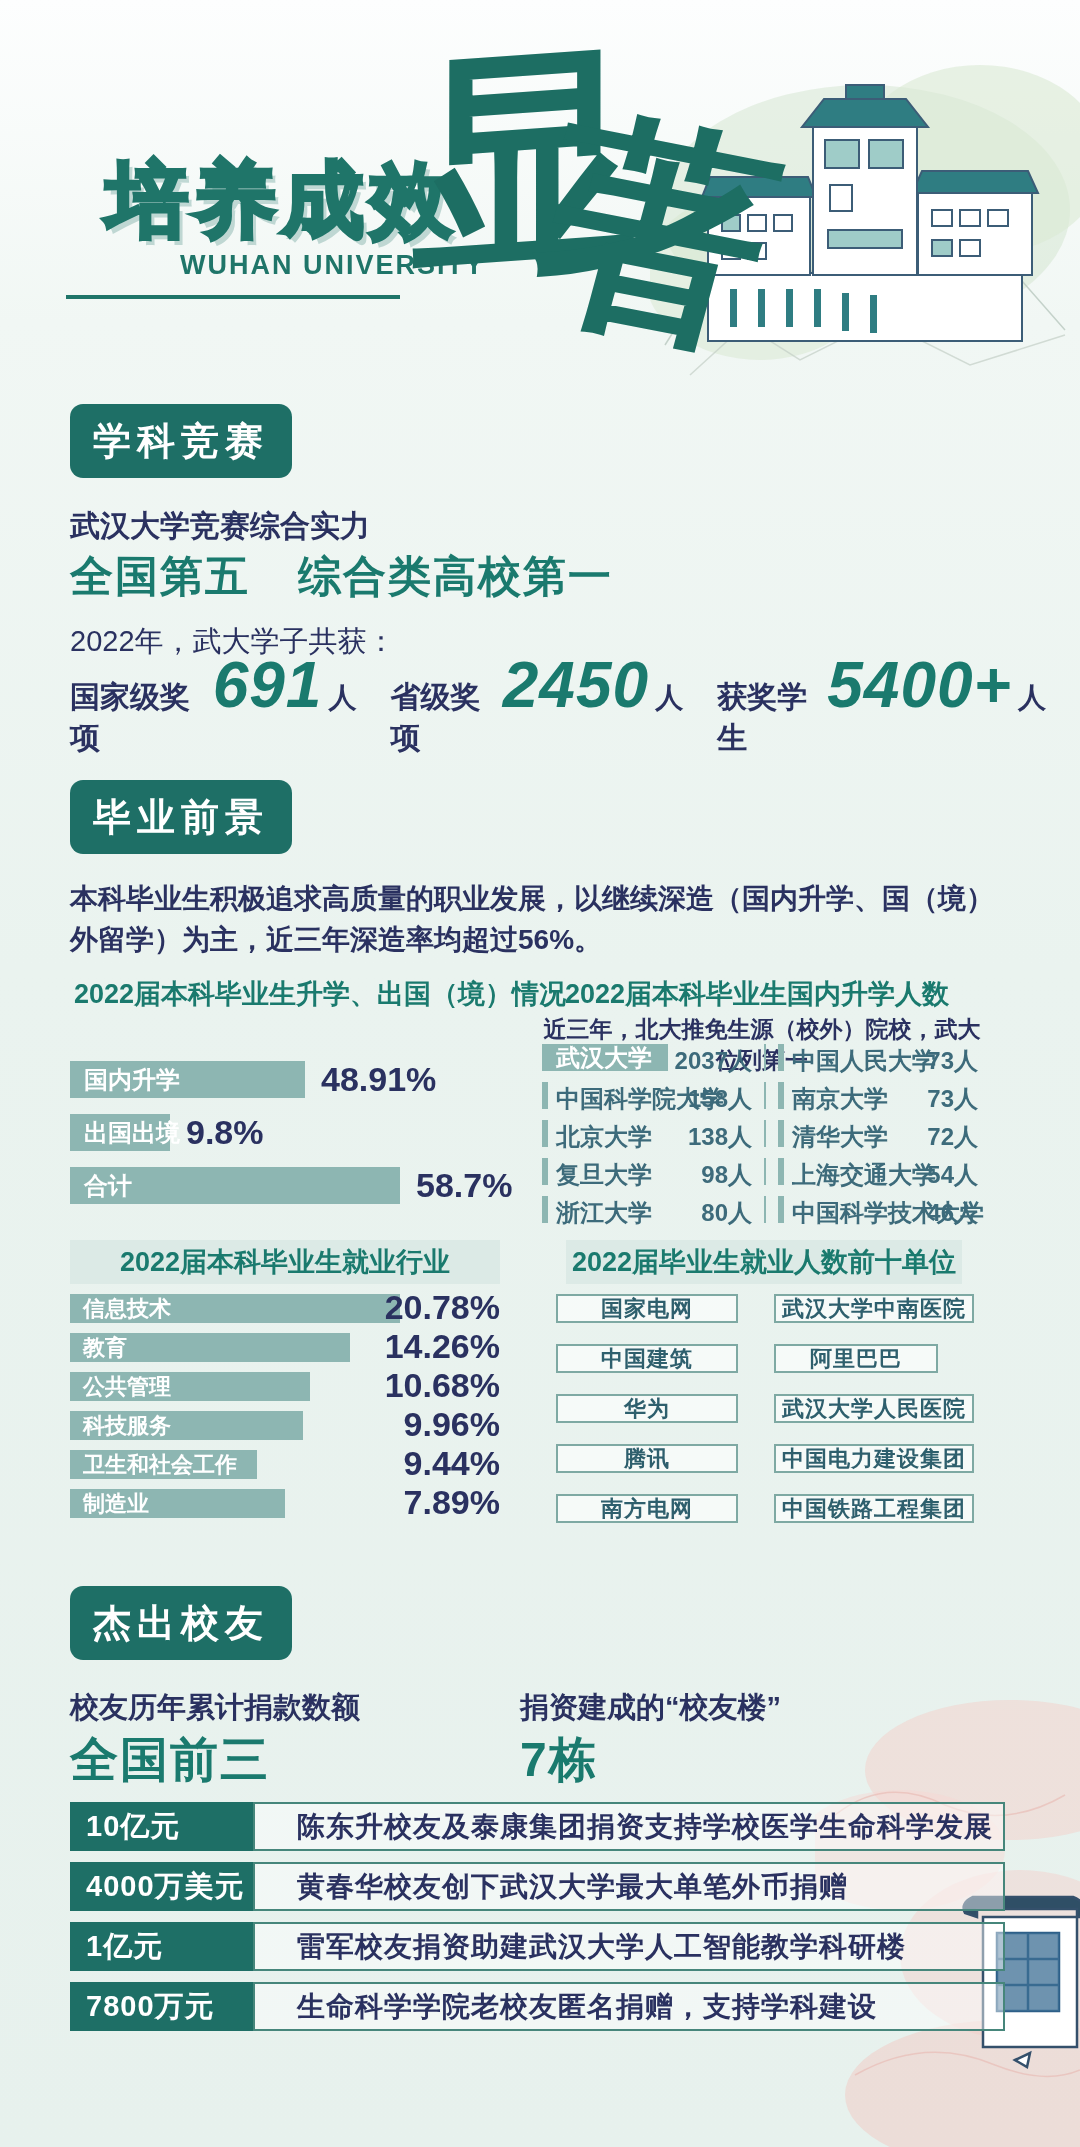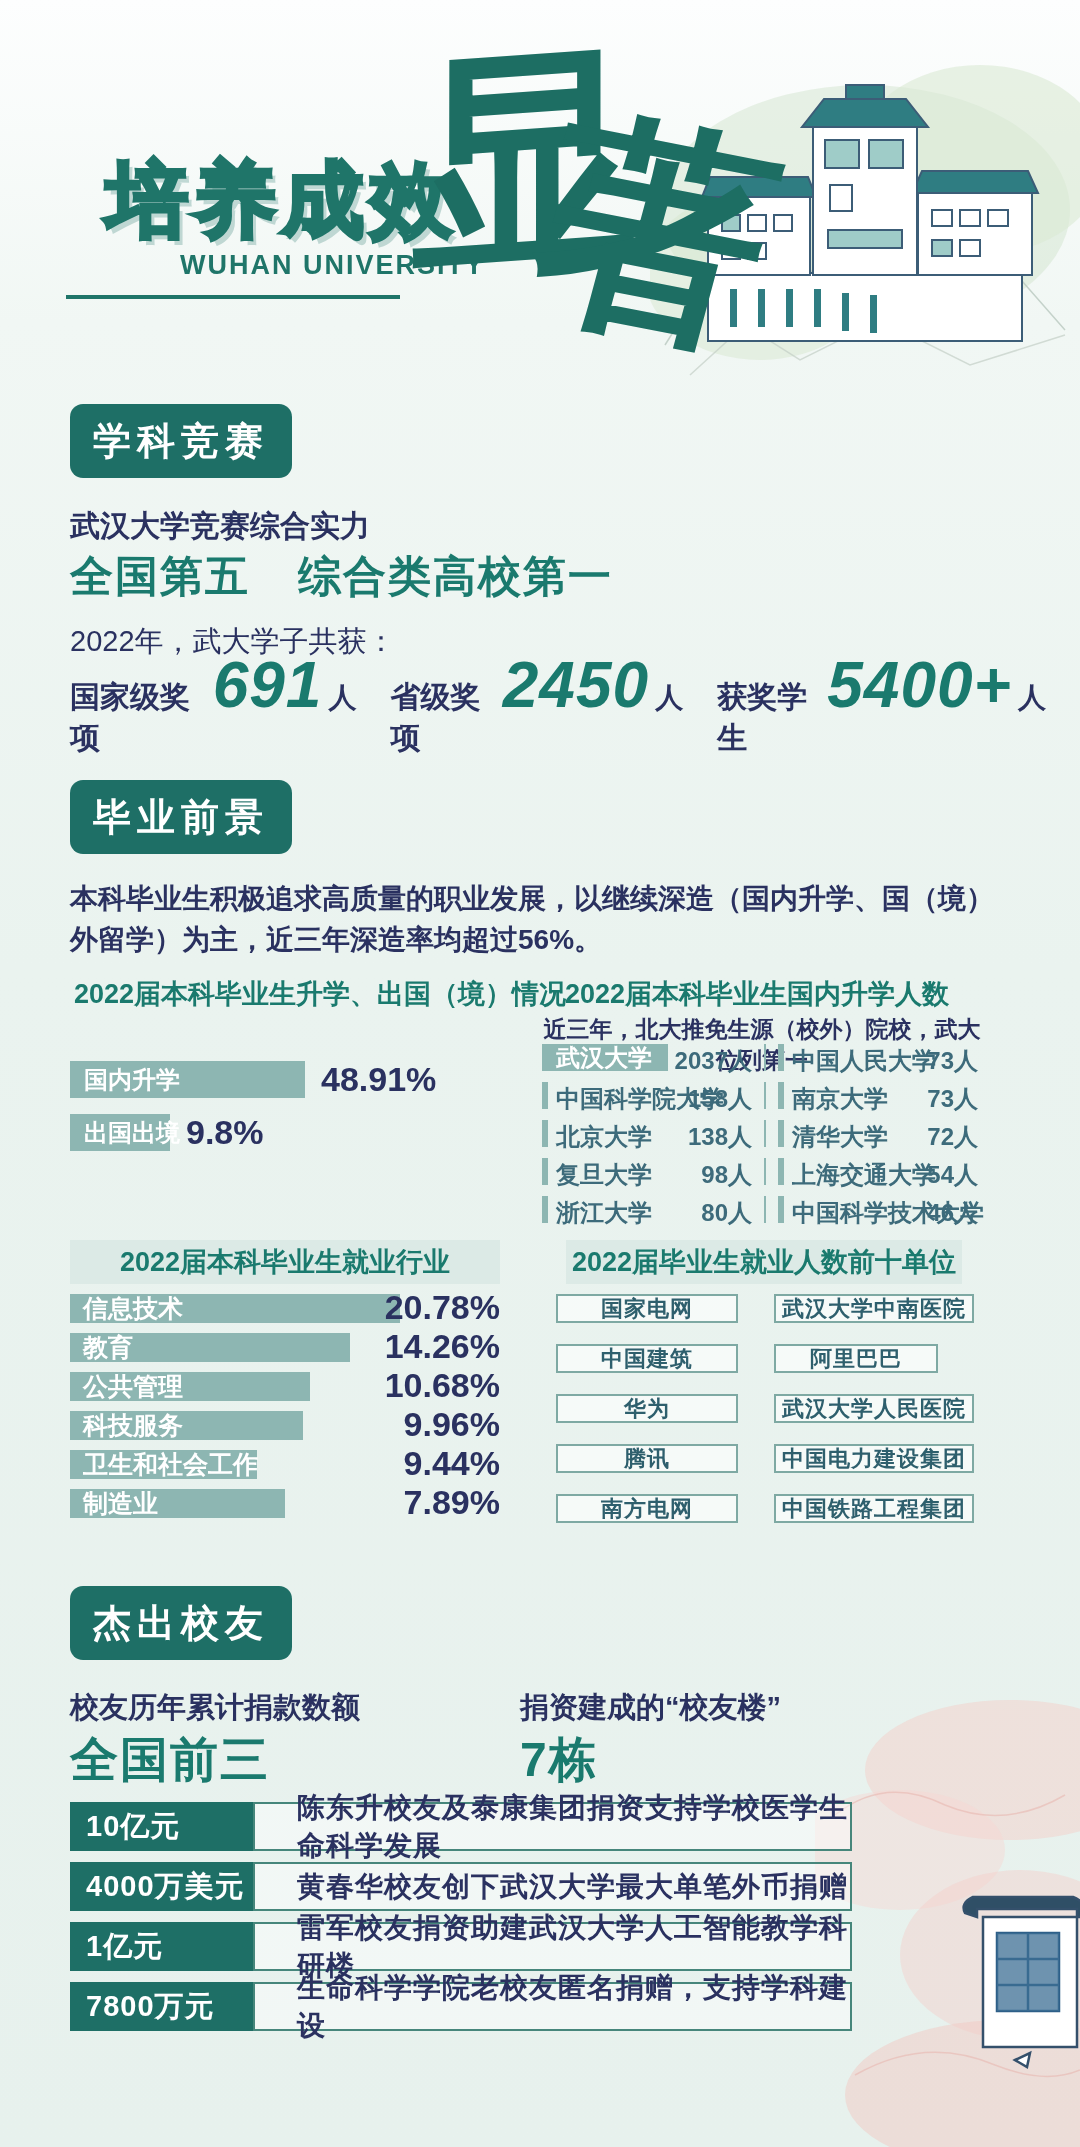--- a/index.html
+++ b/index.html
@@ -44,42 +44,42 @@
   
   .bar-row{display:flex;align-items:center;}
   .bar{background:#8db6b2;display:flex;align-items:center;}
   .bar-label{color:#fff;font-weight:700;padding-left:14px;white-space:nowrap;}
   .pct{font-weight:800;color:#2a3160;}
   .c1-row .bar{height:37px;text-align:right;}
   .c1-row .bar-label{font-size:24px;}
   .c1-row .pct{font-size:34px;margin-left:16px;}
   .c3-row{position:absolute;width:430px;height:29px;}
   .c3-row .bar{height:29px;}
-  .c3-row .bar-label{font-size:25px;padding-left:13px;}
+  .c3-row .bar-label{font-size:22px;padding-left:13px;}
   .c3-row .pct{position:absolute;right:0;top:-6px;font-size:34px;}
 
   
   .uni-name,.uni-val{font-size:24px;font-weight:700;color:#3d6b7b;white-space:nowrap;}
   .uni-tick{width:6px;height:27px;background:#8db6b2;}
   .uni-div{width:2px;height:27px;background:#8db6b2;}
   .uni-hl{background:#8db6b2;width:126px;height:27px;}
   .uni-hl .uni-name{color:#fff;padding-left:14px;line-height:27px;display:block;}
   .uni-val{display:block;text-align:right;}
 
   
   .emp-box{height:29px;border:2px solid #7ea9a3;background:rgba(255,255,255,.6);
     box-sizing:border-box;display:flex;align-items:center;justify-content:center;
     font-size:22px;font-weight:800;color:#2e5f6d;letter-spacing:1px;}
 
   
   .al-label{font-size:29px;font-weight:800;}
   .al-value{font-size:48px;font-weight:900;letter-spacing:2px;}
   .don-amt{width:183px;height:49px;background:#1e6f66;color:#fff;font-size:29px;font-weight:800;
     padding-left:16px;box-sizing:border-box;display:flex;align-items:center;letter-spacing:1px;}
-  .don-desc{width:599px;height:49px;border:2px solid #46867b;background:rgba(255,255,255,.45);
+  .don-desc{width:752px;height:49px;border:2px solid #46867b;background:rgba(255,255,255,.45);
     box-sizing:border-box;display:flex;align-items:center;padding-left:42px;
     font-size:28px;font-weight:800;color:#2a3160;letter-spacing:1px;}
 </style>
 </head>
 <body>
 
 <div id="poster">
 
   <svg class="abs" style="left:650px;top:45px" width="430" height="350" viewBox="0 0 430 350">
     <ellipse cx="215" cy="165" rx="205" ry="125" fill="#cfe3c9" opacity="0.45"></ellipse>
@@ -158,20 +158,26 @@
         <span class="bar-label">国内升学</span>
       </div>
     <span class="pct">48.91%</span>
   </div>
   <div class="abs bar-row c1-row" style="left:70px;top:1113px">
     <div class="bar" style="width: 100px;">
         <span class="bar-label">出国出境</span>
       </div>
     <span class="pct">9.8%</span>
   </div>
+  <div class="abs bar-row c1-row" style="left:70px;top:1166px">
+    <div class="bar" style="width: 330px;">
+        <span class="bar-label">合计</span>
+      </div>
+    <span class="pct">58.7%</span>
+  </div>
 
   <div class="abs chart-title" style="left:542px;top:976px;width:430px;text-align:center">2022届本科毕业生国内升学人数</div>
   <div class="abs navy" style="left:542px;top:1014px;width:440px;text-align:center;font-size:23px;font-weight:800">近三年，北大推免生源（校外）院校，武大位列第一</div>
 
   <div class="abs uni-hl" style="left:542px;top:1044px">
       <span class="uni-name">武汉大学</span>
     </div>
   <span class="abs uni-val" style="left:640px;top:1045px;width:112px">2037人</span>
   <div class="abs uni-div" style="left:764px;top:1044px"></div>
   <div class="abs uni-tick" style="left:778px;top:1044px"></div>

